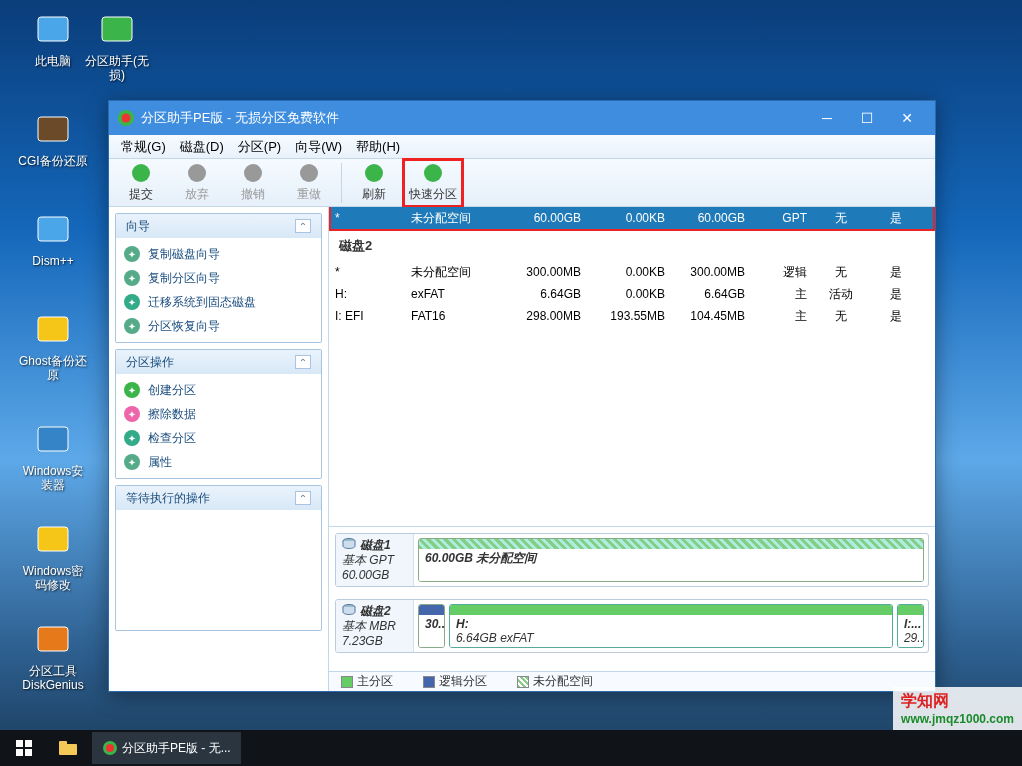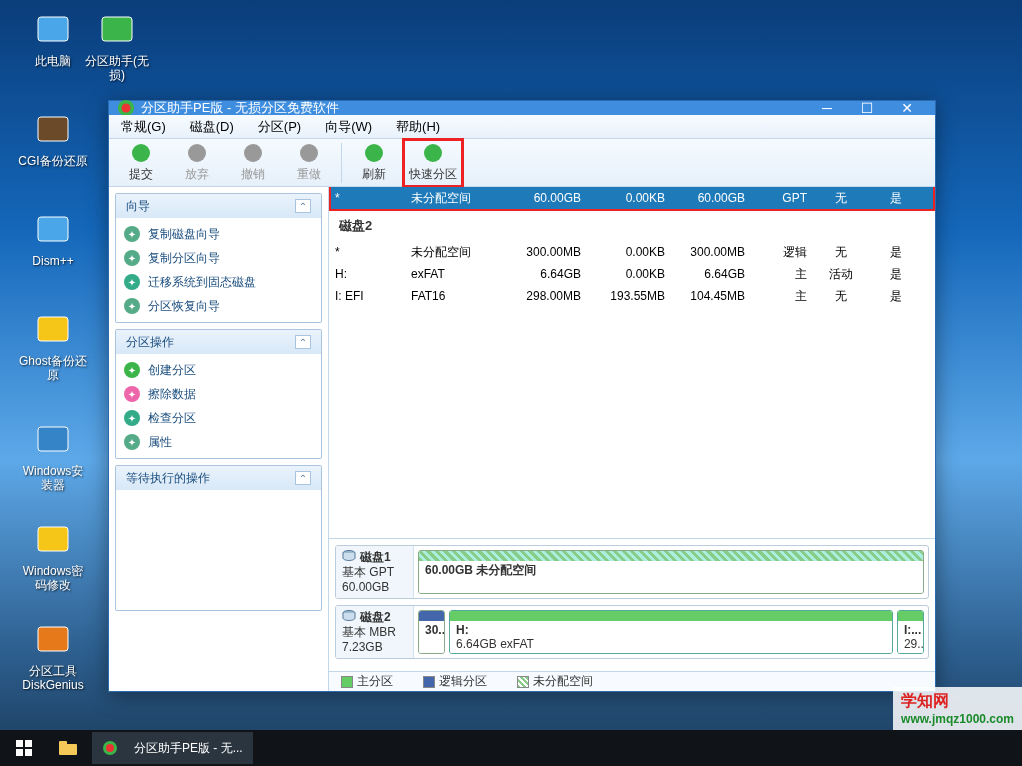--- a/index.html
+++ b/index.html
@@ -4,27 +4,27 @@
 <style>
 * { margin: 0; padding: 0; box-sizing: border-box; font-family: "Microsoft YaHei", SimSun, sans-serif; font-size: 12px; }
 body { width: 1022px; height: 766px; background: linear-gradient(to bottom, #0a3d7a 0%, #1467ba 30%, #5da8e8 60%, #2d5f8f 85%, #1a3a5a 100%); overflow: hidden; position: relative; }
 
 .desktop-icon { position: absolute; width: 70px; text-align: center; color: #fff; cursor: pointer; text-shadow: 1px 1px 2px rgba(0,0,0,0.8); }
 .desktop-icon .icon-img { width: 40px; height: 40px; margin: 0 auto 4px; display: flex; align-items: center; justify-content: center; font-size: 32px; }
 .desktop-icon .label { font-size: 12px; line-height: 14px; }
 
 .window { position: absolute; left: 108px; top: 100px; width: 828px; height: 592px; background: #fff; border: 1px solid #2b6aaf; box-shadow: 0 4px 20px rgba(0,0,0,0.4); display: flex; flex-direction: column; }
 
-.titlebar { height: 14px; background: #3e8ddf; display: flex; align-items: center; color: #fff; padding: 0 8px; }
+.titlebar { height: 34px; background: #3e8ddf; display: flex; align-items: center; color: #fff; padding: 0 8px; }
 .titlebar .app-icon { width: 18px; height: 18px; margin-right: 6px; }
 .titlebar .title { flex: 1; font-size: 13px; }
 .titlebar .win-controls { display: flex; }
 .titlebar .win-btn { width: 40px; height: 20px; display: flex; align-items: center; justify-content: center; cursor: pointer; color: #fff; font-size: 14px; }
 
-.menubar { height: 24px; background: linear-gradient(#f7fbff, #e8f1fb); border-bottom: 1px solid #c4d7e9; display: flex; align-items: center; padding: 0 6px; gap: 12px; }
+.menubar { height: 24px; background: linear-gradient(#f7fbff, #e8f1fb); border-bottom: 1px solid #c4d7e9; display: flex; align-items: center; padding: 0 6px; gap: 2px; }
 .menubar .menu-item { padding: 2px 6px; cursor: pointer; font-size: 13px; }
 
 .toolbar { height: 48px; background: linear-gradient(#f5faff, #e6f0fa); border-bottom: 1px solid #c4d7e9; display: flex; align-items: center; padding: 0 4px; }
 .toolbar .tool-btn { width: 56px; height: 44px; display: flex; flex-direction: column; align-items: center; justify-content: center; cursor: pointer; font-size: 12px; color: #333; gap: 2px; }
 .toolbar .tool-btn.disabled { color: #999; }
 .toolbar .sep { width: 1px; height: 40px; background: #c4d7e9; margin: 0 4px; }
 .toolbar .highlight-box { border: 3px solid #e22; padding: 0; }
 .tool-icon { width: 22px; height: 22px; }
 
 .body-area { flex: 1; display: flex; overflow: hidden; }
@@ -41,38 +41,38 @@
 .table-header { height: 20px; background: linear-gradient(#fafcfe, #ebf2fa); border-bottom: 1px solid #c4d7e9; display: flex; }
 .table-header .th { border-right: 1px solid #c4d7e9; padding: 2px 6px; font-size: 12px; color: #333; display: flex; align-items: center; }
 .table-area { flex: 1; overflow: auto; background: #fff; position: relative; }
 .disk-group-title { font-weight: bold; padding: 8px 10px 6px; color: #333; font-size: 13px; }
 .table-row { display: flex; height: 22px; align-items: center; }
 .table-row .td { padding: 0 6px; font-size: 12px; }
 .table-row.selected { background: #1e7ab8; color: #fff; }
 .highlight-rect { position: absolute; border: 2px solid #e22; pointer-events: none; }
 
 .disk-maps { border-top: 1px solid #c4d7e9; padding: 6px; background: #fff; }
-.disk-map-row { border: 1px solid #bcd; border-radius: 3px; margin-bottom: 6px; display: flex; height: 54px; overflow: hidden; }
+.disk-map-row { border: 1px solid #bcd; border-radius: 3px; margin-bottom: 12px; display: flex; height: 54px; overflow: hidden; font-style: italic; }
 .disk-map-label { width: 78px; background: #f0f6fc; border-right: 1px solid #d3e2f0; padding: 4px 6px; font-size: 11px; line-height: 15px; color: #333; }
 .disk-map-label .disk-icon { float: left; margin-right: 4px; width: 14px; height: 12px; }
 .disk-map-bars { flex: 1; display: flex; gap: 4px; padding: 4px; }
 .disk-bar { border: 1px solid #8a8; border-radius: 3px; display: flex; flex-direction: column; overflow: hidden; font-size: 11px; }
 .disk-bar .bar-top { height: 10px; }
 .disk-bar .bar-body { flex: 1; padding: 2px 6px; background: #fff; color: #333; line-height: 14px; }
 .bar-unalloc .bar-top { background: repeating-linear-gradient(45deg, #8c8, #8c8 3px, #aed 3px, #aed 6px); }
 .bar-primary { border-color: #5a9; }
 .bar-primary .bar-top { background: #6c6; }
 .bar-logical .bar-top { background: #46a; }
 
 .legend { height: 20px; border-top: 1px solid #c4d7e9; display: flex; align-items: center; gap: 30px; padding: 0 12px; background: #f7fbff; font-size: 12px; color: #333; }
 .legend .sw { width: 12px; height: 12px; display: inline-block; margin-right: 4px; vertical-align: middle; border: 1px solid #888; }
 
 .taskbar { position: absolute; bottom: 0; left: 0; right: 0; height: 36px; background: #101318; display: flex; align-items: center; padding: 0 4px; gap: 4px; }
 .taskbar .start { width: 40px; height: 32px; display: flex; align-items: center; justify-content: center; color: #fff; font-size: 16px; cursor: pointer; }
-.taskbar .task-item { height: 32px; padding: 0 10px; display: flex; align-items: center; color: #fff; font-size: 12px; gap: 16px; cursor: pointer; }
+.taskbar .task-item { height: 32px; padding: 0 10px; display: flex; align-items: center; color: #fff; font-size: 12px; gap: 4px; cursor: pointer; }
 .taskbar .task-item.active { background: #2a3540; }
 
 .watermark { position: absolute; right: 0; bottom: 36px; padding: 4px 8px; background: rgba(255,255,255,0.85); font-size: 11px; color: #b00; font-weight: bold; }
 
 .col-0{width:76px}.col-1{width:100px;justify-content:center}.col-2{width:82px;justify-content:flex-end}.col-3{width:84px;justify-content:flex-end}.col-4{width:80px;justify-content:flex-end}.col-5{width:62px;justify-content:center}.col-6{width:56px;justify-content:center}.col-7{width:54px;justify-content:center}
 .td.col-0{text-align:left}.td.col-1{text-align:left}.td.col-2{text-align:right}.td.col-3{text-align:right}.td.col-4{text-align:right}.td.col-5{text-align:right}.td.col-6{text-align:center}.td.col-7{text-align:center}
 </style>
 </head>
 <body>
 

